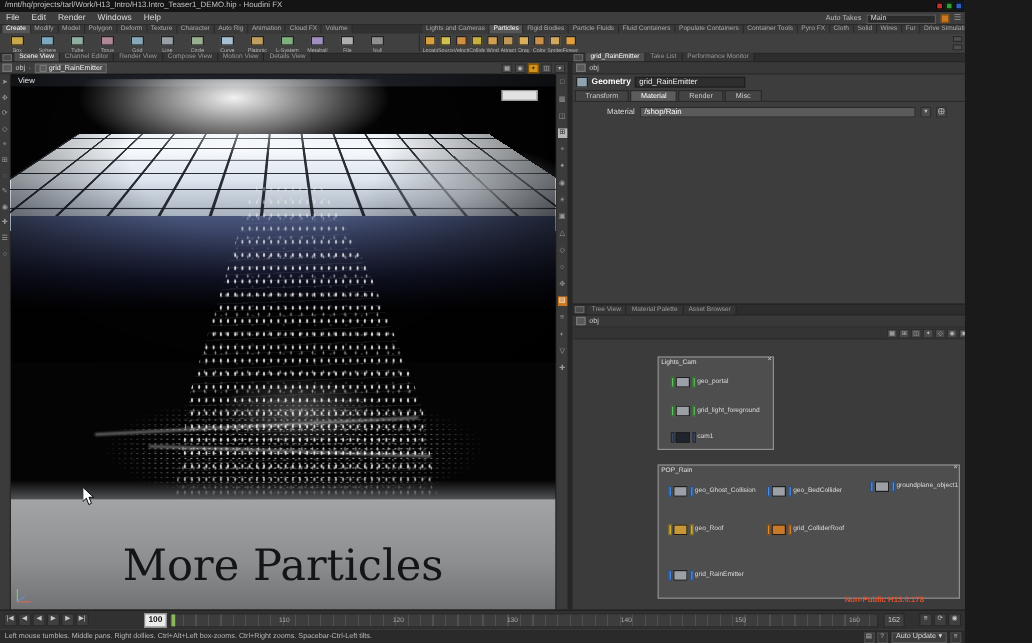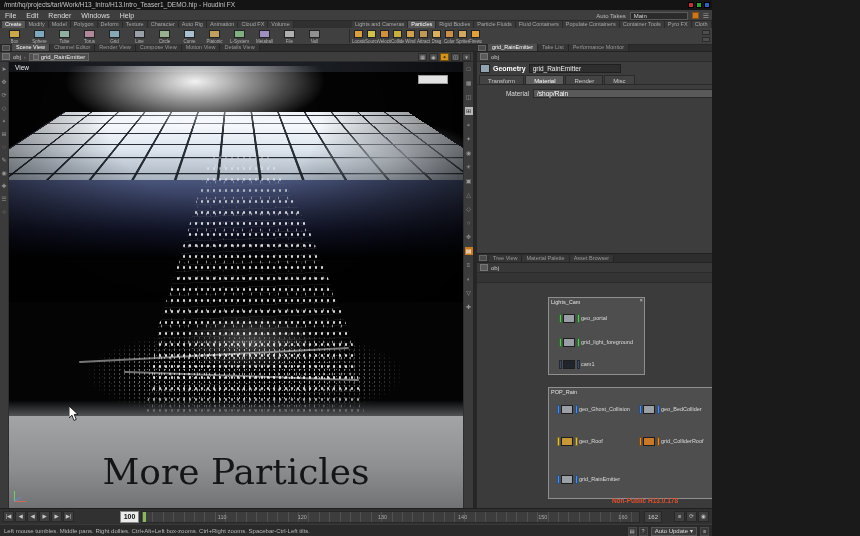--- a/index.html
+++ b/index.html
@@ -1,17 +1,17 @@
 <!DOCTYPE html>
 <html><head>
 <meta charset="utf-8">
 <style>
 *{margin:0;padding:0;box-sizing:border-box}
 html,body{width:860px;height:536px;overflow:hidden;background:#1a1a1a}
-#root{position:relative;width:712px;height:536px;font-family:"Liberation Sans",sans-serif;background:#333;overflow:hidden;cursor:default}
+#root{position:relative;width:804px;height:536px;font-family:"Liberation Sans",sans-serif;background:#333;overflow:hidden;cursor:default}
 
 #titlebar{position:absolute;left:0;top:0;right:0;height:10px;background:#141414;color:#c4c4c4;font-size:6.5px;line-height:10px;padding-left:4px;white-space:nowrap}
 #win-controls{position:absolute;right:2px;top:2px;display:flex;gap:2px}
 .winbtn{width:6px;height:6px;border:1px solid #000}
 #menubar{position:absolute;left:0;top:10px;right:0;height:11px;background:#3e3e3e;border-bottom:1px solid #292929}
 #menu-items{display:flex;gap:10px;padding-left:5px;align-items:center;height:100%}
 .menu-item{font-size:7px;color:#ddd}
 #menubar-right{position:absolute;right:3px;top:1px;display:flex;align-items:center;gap:4px;height:9px}
 #auto-takes{font-size:6px;color:#bbb}
 #take-selector{width:58px;height:8px;background:#2b2b2b;border:1px solid #5a5a5a;color:#ddd;font-size:6px;line-height:6px;padding-left:3px}

